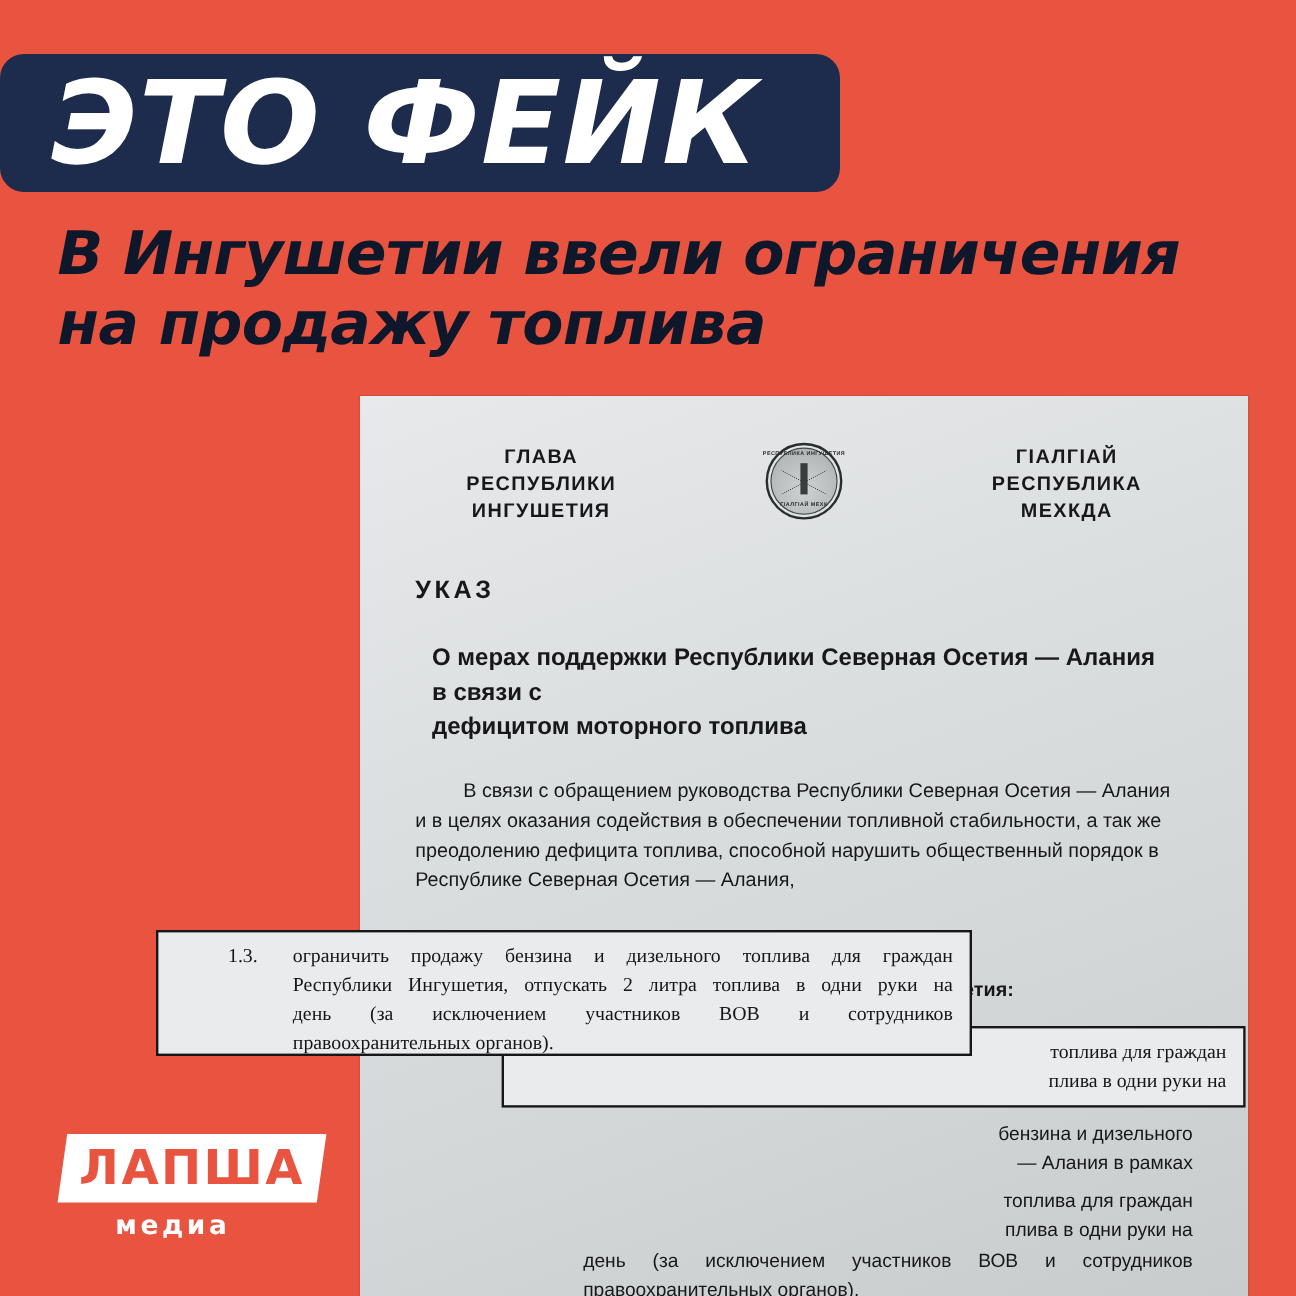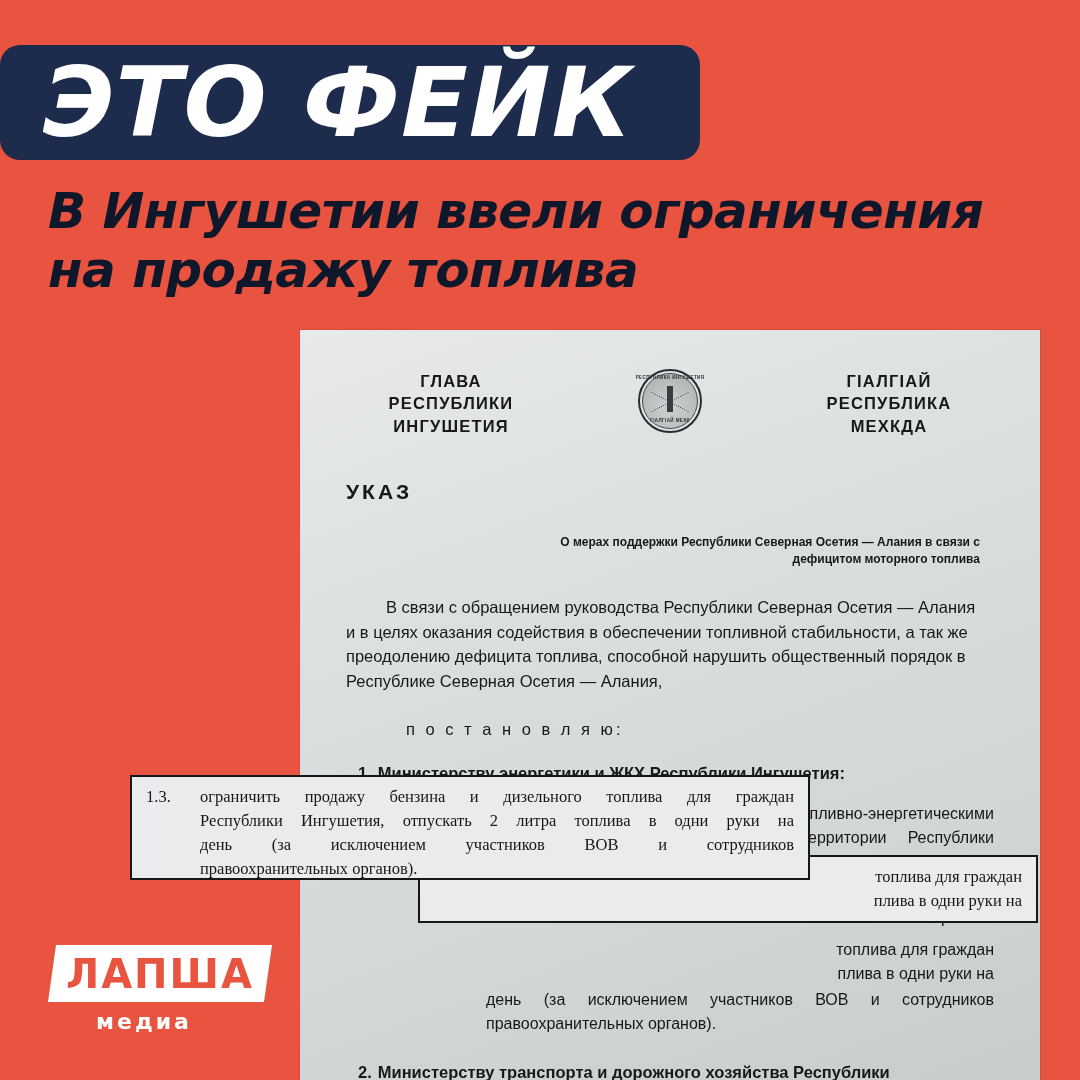--- a/index.html
+++ b/index.html
@@ -141,23 +141,23 @@
   .doc-emblem .emb-txt-top { top: 9px; }
   .doc-emblem .emb-txt-bot { top: 52px; }
 
   .doc-ukaz {
     font-weight: bold;
     font-size: 21px;
     letter-spacing: 3px;
     margin-top: 34px;
   }
   .doc-subtitle {
-    text-align: right;
-    font-weight: bold;
-    font-size: 12px;
+    text-align: left;
+    font-weight: bold;
+    font-size: 20px;
     line-height: 1.45;
     margin-top: 30px;
     padding: 0 14px;
   }
   .doc-para {
     font-size: 16.5px;
     line-height: 1.5;
     margin-top: 26px;
     text-align: justify;
     text-indent: 40px;
@@ -221,20 +221,21 @@
     padding: 8px 14px 0 14px;
   }
   .callout-row {
     display: flex;
     font-size: 16.5px;
     line-height: 1.45;
   }
   .callout-row .num {
     width: 54px;
     flex: none;
+    margin-left: 44px;
   }
   .callout-row .body {
     flex: 1;
     text-align: justify;
     text-align-last: justify;
   }
   .callout-second .body { text-align-last: justify; }
 
   
   .logo {

